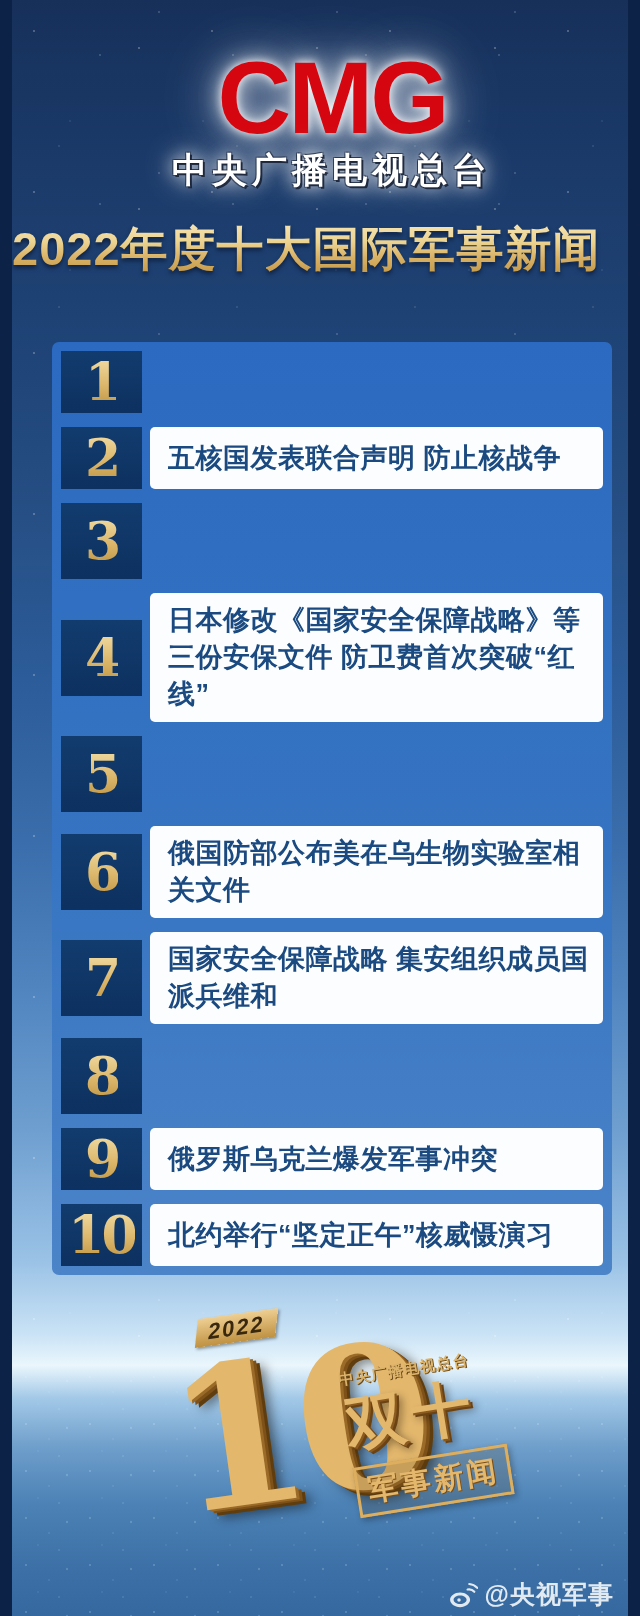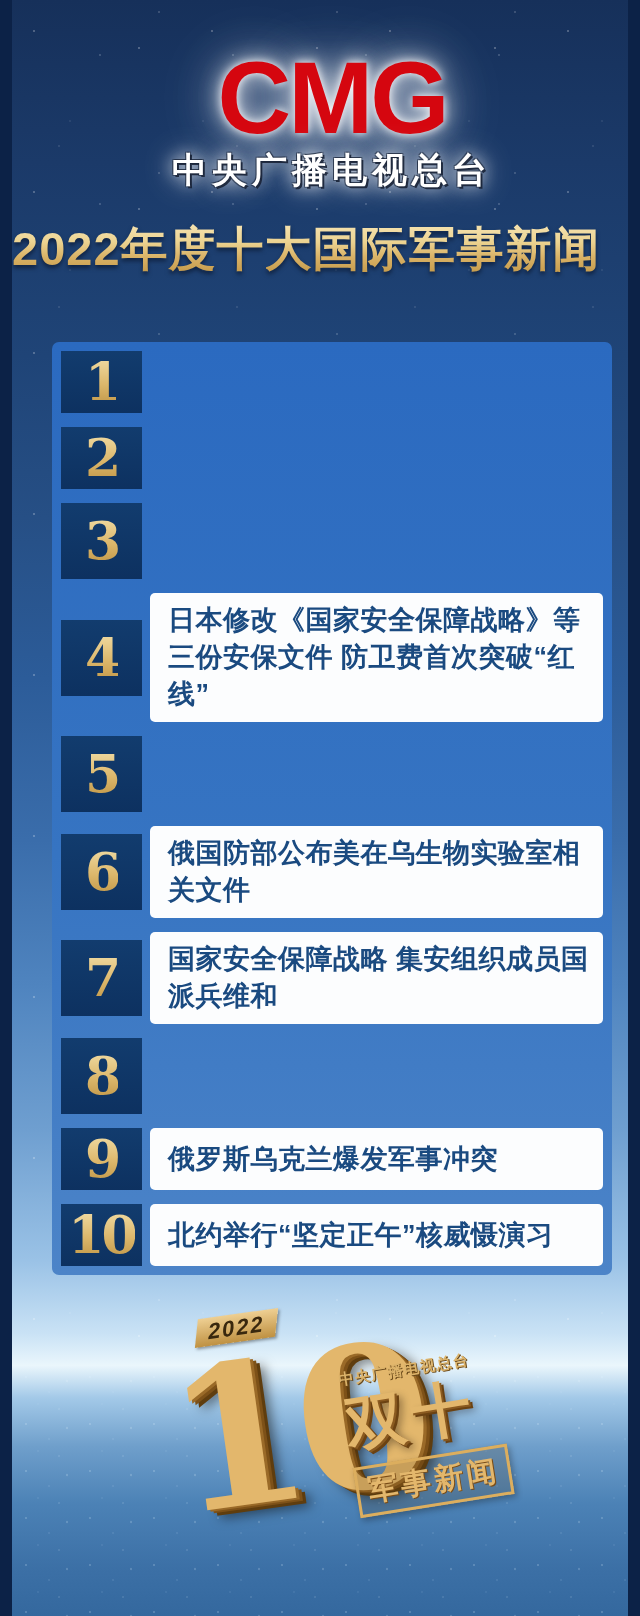--- a/index.html
+++ b/index.html
@@ -156,20 +156,23 @@
     <div class="row">
       <div class="row-num">
         <span>1</span>
       </div>
     </div>
 
     <div class="row">
       <div class="row-num">
         <span>2</span>
       </div>
+      <div class="row-text">
+        <span>五核国发表联合声明 防止核战争</span>
+      </div>
     </div>
 
     <div class="row">
       <div class="row-num" style="height: 76px;">
         <span>3</span>
       </div>
     </div>
 
     <div class="row">
       <div class="row-num" style="height: 76px;">
@@ -232,13 +235,22 @@
   <div class="badge">
     <div class="badge-ten">10</div>
     <div class="badge-year">2022</div>
     <div class="badge-right">
       <div class="badge-org">中央广播电视总台</div>
       <div class="badge-name">双十</div>
       <div class="badge-box">军事新闻</div>
     </div>
   </div>
 
+  <div class="watermark">
+    <svg class="weibo-icon" viewBox="0 0 36 31" xmlns="http://www.w3.org/2000/svg">
+      <path d="M14.5 12.5c-6.6 0-12 3.9-12 8.8s5.4 8.8 12 8.8 12-3.9 12-8.8-5.4-8.8-12-8.8zm0 13.9c-4.3 0-7.8-2.3-7.8-5.1s3.5-5.1 7.8-5.1 7.8 2.3 7.8 5.1-3.5 5.1-7.8 5.1z" fill="#ffffff"></path>
+      <circle cx="13.2" cy="21.4" r="2.1" fill="#ffffff"></circle>
+      <path d="M23.5 8.9a8.6 8.6 0 0 1 8.1 2.7" fill="none" stroke="#ffffff" stroke-width="2.6" stroke-linecap="round"></path>
+      <path d="M25.5 2.3a14.6 14.6 0 0 1 9.5 4.6" fill="none" stroke="#ffffff" stroke-width="2.6" stroke-linecap="round"></path>
+    </svg>
+    <span>@央视军事</span>
+  </div>
 </div>
 
 </body></html>

